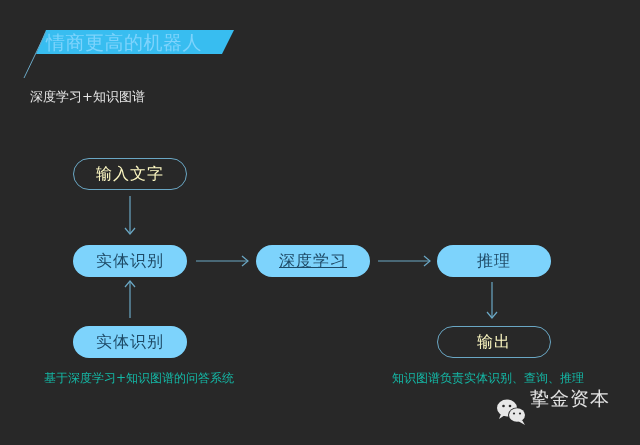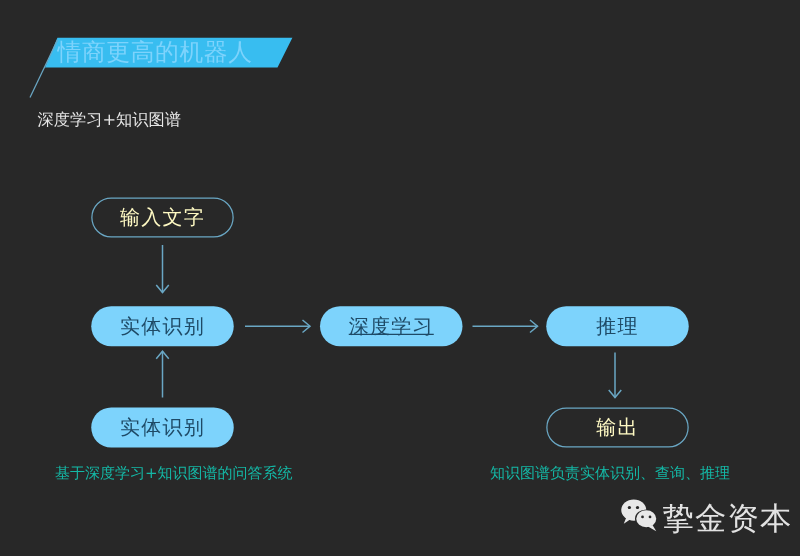--- a/index.html
+++ b/index.html
@@ -6,21 +6,21 @@
   body{width:640px;height:445px;background:#282828;position:relative;overflow:hidden;font-family:"DejaVu Sans","Liberation Sans",sans-serif;}
   .abs{position:absolute;}
   .title-bar{left:36px;top:30px;width:198px;height:24px;}
   .title-bar svg{position:absolute;left:0;top:0;}
   .title-text{left:46px;top:30px;font-size:19px;color:#7dd3fc;line-height:24px;white-space:nowrap;letter-spacing:0.5px;}
   .subtitle{left:30px;top:57px;font-size:13px;color:#e6e6e6;line-height:18px;white-space:nowrap;margin-top:31px;}
   .node{position:absolute;height:32px;border-radius:16px;display:flex;align-items:center;justify-content:center;font-size:16px;box-sizing:border-box;letter-spacing:1px;}
   .filled{background:#7dd3fc;color:#1e4a66;}
   .outline{border:1.5px solid #6aa7c4;color:#fef9c3;}
   .caption{position:absolute;font-size:12px;color:#14b8a6;white-space:nowrap;}
-  .brand{left:530px;top:398px;font-size:25px;color:#e2e2e2;white-space:nowrap;letter-spacing:1px;text-align:center;}
+  .brand{left:530px;top:386px;font-size:19px;color:#e2e2e2;white-space:nowrap;letter-spacing:1px;text-align:center;}
 </style>
 </head>
 <body>
 
 <div class="abs title-bar">
   <svg width="200" height="26" viewBox="0 0 200 26">
     <polygon points="10,0 198,0 186,24 0,24" fill="#38bdf0"></polygon>
   </svg>
 </div>
 <svg class="abs" style="left:22px;top:30px;" width="30" height="50">

